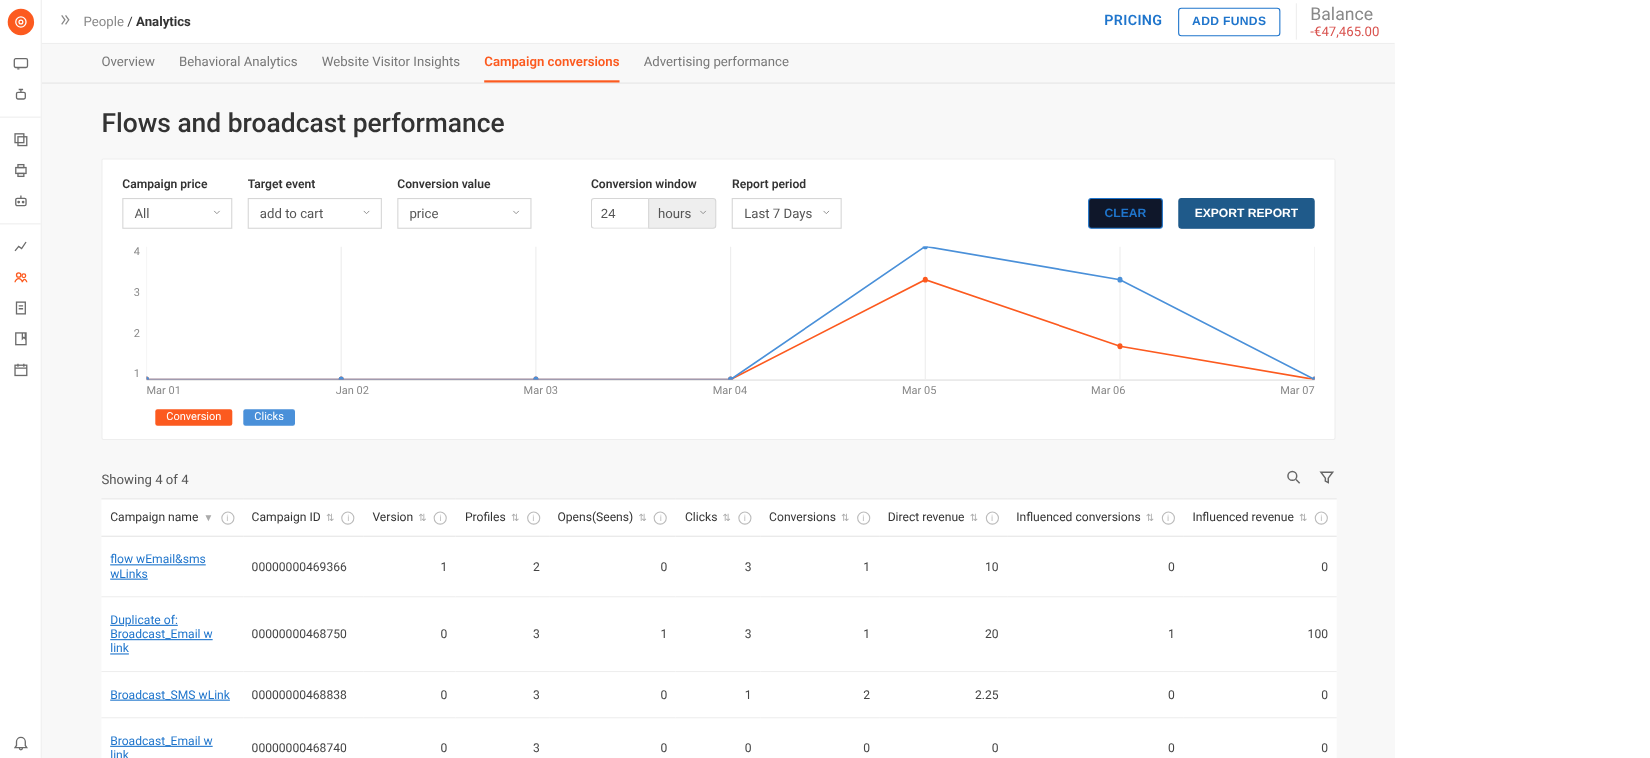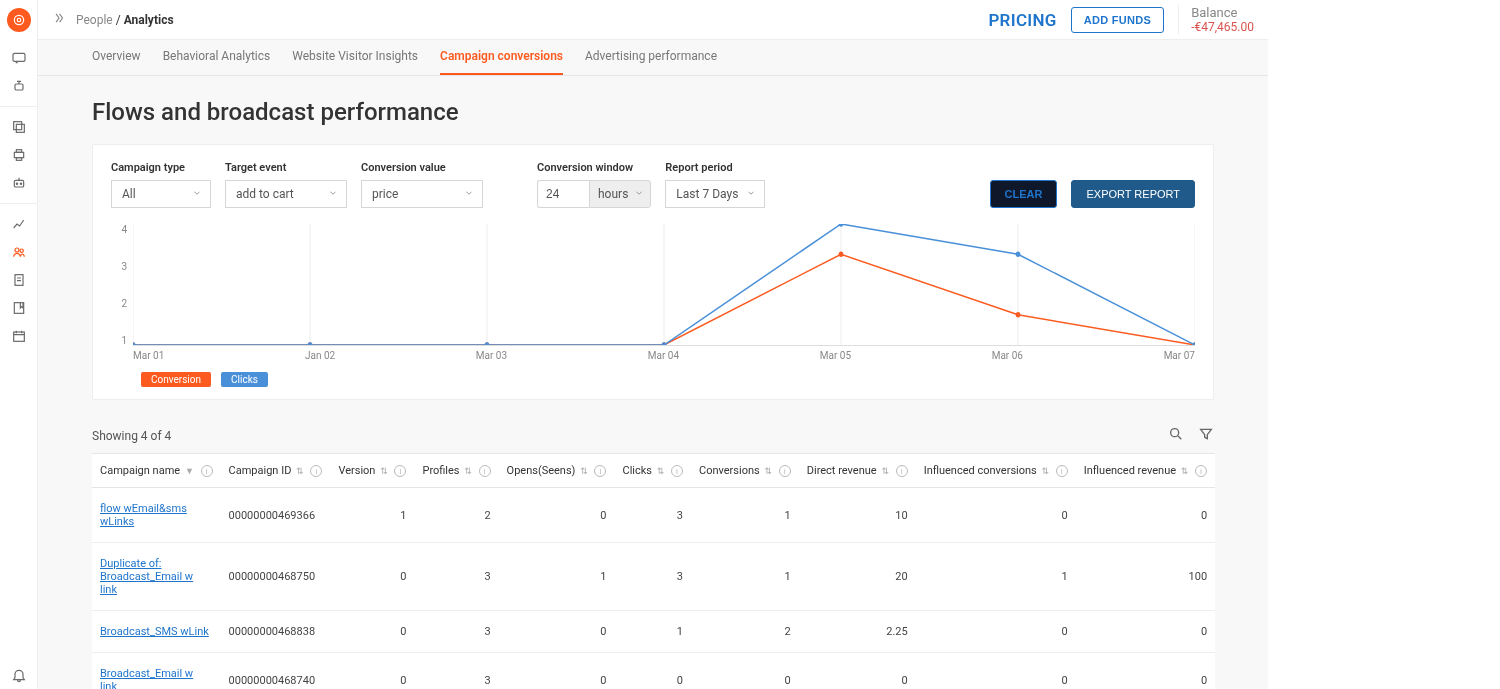--- a/index.html
+++ b/index.html
@@ -15,24 +15,24 @@
   .sb-item.active{color:#fc5a1f;}
   .sb-item svg{width:16px;height:16px;}
   .sb-spacer{flex:1;}
   
   .main{flex:1;display:flex;flex-direction:column;min-width:0;}
   .topbar{height:40px;display:flex;align-items:center;padding:0 14px;border-bottom:1px solid #eee;}
   .topbar .expand-icon{color:#888;margin-right:10px;cursor:pointer;}
   .breadcrumb{color:#333;font-size:12px;}
   .breadcrumb .bc-parent{color:#888;}
   .top-actions{margin-left:auto;display:flex;align-items:center;gap:14px;}
-  .link-btn{color:#1f75cc;font-size:17px;font-weight:600;letter-spacing:.3px;cursor:pointer;}
+  .link-btn{color:#1f75cc;font-size:13px;font-weight:600;letter-spacing:.3px;cursor:pointer;}
   .btn-outline{border:1px solid #1f75cc;color:#1f75cc;background:#fff;padding:6px 12px;font-size:11px;font-weight:600;letter-spacing:.3px;border-radius:3px;cursor:pointer;}
   .balance{border-left:1px solid #eee;padding-left:12px;}
-  .balance .lbl{font-size:13px;color:#888;}
+  .balance .lbl{font-size:16px;color:#888;}
   .balance .val{font-size:12px;color:#d9534f;}
   .content{flex:1;background:#f8f8f8;padding:0 0 0 0;overflow:auto;}
   .tabs{display:flex;gap:22px;padding:0 54px;border-bottom:1px solid #e5e5e5;background:#f8f8f8;height:36px;align-items:flex-end;}
   .tab{font-size:12px;color:#777;padding-bottom:10px;cursor:pointer;border-bottom:2px solid transparent;}
   .tab.active{color:#fc5a1f;font-weight:600;border-bottom-color:#fc5a1f;}
   .page{padding:22px 54px;}
   h1.title{font-size:24px;font-weight:500;color:#333;margin-bottom:18px;}
   .subtitle{font-size:12px;color:#666;margin-bottom:22px;}
   .panel{background:#fff;border:1px solid #eee;border-radius:2px;padding:16px 18px 12px;margin-bottom:26px;}
   .filters-row{display:flex;align-items:flex-end;gap:14px;}
@@ -40,21 +40,21 @@
   .fgroup label{font-size:11px;color:#333;font-weight:600;}
   .select{border:1px solid #d6d6d6;border-radius:0;height:28px;display:flex;align-items:center;padding:0 26px 0 10px;font-size:12px;color:#555;position:relative;background:#fff;min-width:100px;cursor:pointer;}
   .select.wide{min-width:122px;}
   .select .chev{position:absolute;right:8px;top:50%;transform:translateY(-50%);color:#888;}
   .conv-window{display:flex;}
   .cw-input{border:1px solid #d6d6d6;border-right:none;border-radius:3px 0 0 3px;height:28px;width:52px;padding:0 8px;font-size:12px;color:#555;background:#fff;}
   .cw-unit{border:1px solid #d6d6d6;border-radius:0 3px 3px 0;height:28px;background:#eee;display:flex;align-items:center;padding:0 22px 0 8px;font-size:12px;color:#555;position:relative;cursor:pointer;}
   .cw-unit .chev{position:absolute;right:6px;color:#888;}
   .spacer{flex:1;}
   .btn-outline2{border:1px solid #1f75cc;color:#1f75cc;background:#0f172a;padding:7px 14px;font-size:11px;font-weight:600;border-radius:3px;cursor:pointer;}
-  .btn-primary{border:1px solid #1f5a8a;background:#1f5a8a;color:#fff;padding:7px 14px;font-size:11px;font-weight:400;border-radius:3px;cursor:pointer;}
+  .btn-primary{border:1px solid #1f5a8a;background:#1f5a8a;color:#fff;padding:7px 14px;font-size:11px;font-weight:700;border-radius:3px;cursor:pointer;}
   
   .chart-wrap{margin-top:16px;}
   .chart{position:relative;height:140px;width:100%;}
   .y-axis{position:absolute;left:0;top:0;bottom:18px;width:22px;display:flex;flex-direction:column;justify-content:space-between;align-items:flex-end;font-size:10px;color:#888;padding-right:6px;}
   .plot{position:absolute;left:22px;right:0;top:0;bottom:18px;border-bottom:1px solid #ddd;}
   .x-axis{position:absolute;left:22px;right:0;bottom:0;height:14px;display:flex;justify-content:space-between;font-size:10px;color:#888;}
   .legend{display:flex;gap:10px;margin-top:8px;margin-left:30px;}
   .lg{font-size:10px;color:#fff;padding:2px 10px;border-radius:2px;}
   .lg.conv{background:#fc5a1f;}
   .lg.clk{background:#4a90d9;}
@@ -192,21 +192,21 @@
           <div class="tab active">Campaign conversions</div>
           <div class="tab">Advertising performance</div>
         </div>
 
       <div class="page">
         <h1 class="title">Flows and broadcast performance</h1>
 
         <div class="panel">
           <div class="filters-row">
             <div class="fgroup">
-              <label>Campaign type</label>
+              <label>Campaign price</label>
               <div class="select">
                 <span>All</span>
                 <span class="chev"><svg class="chev-svg" viewBox="0 0 24 24" fill="none" stroke="currentColor" stroke-width="2">
                       <path d="M6 9l6 6 6-6"></path>
                     </svg></span>
               </div>
             </div>
             <div class="fgroup">
               <label>Target event</label>
               <div class="select wide">

